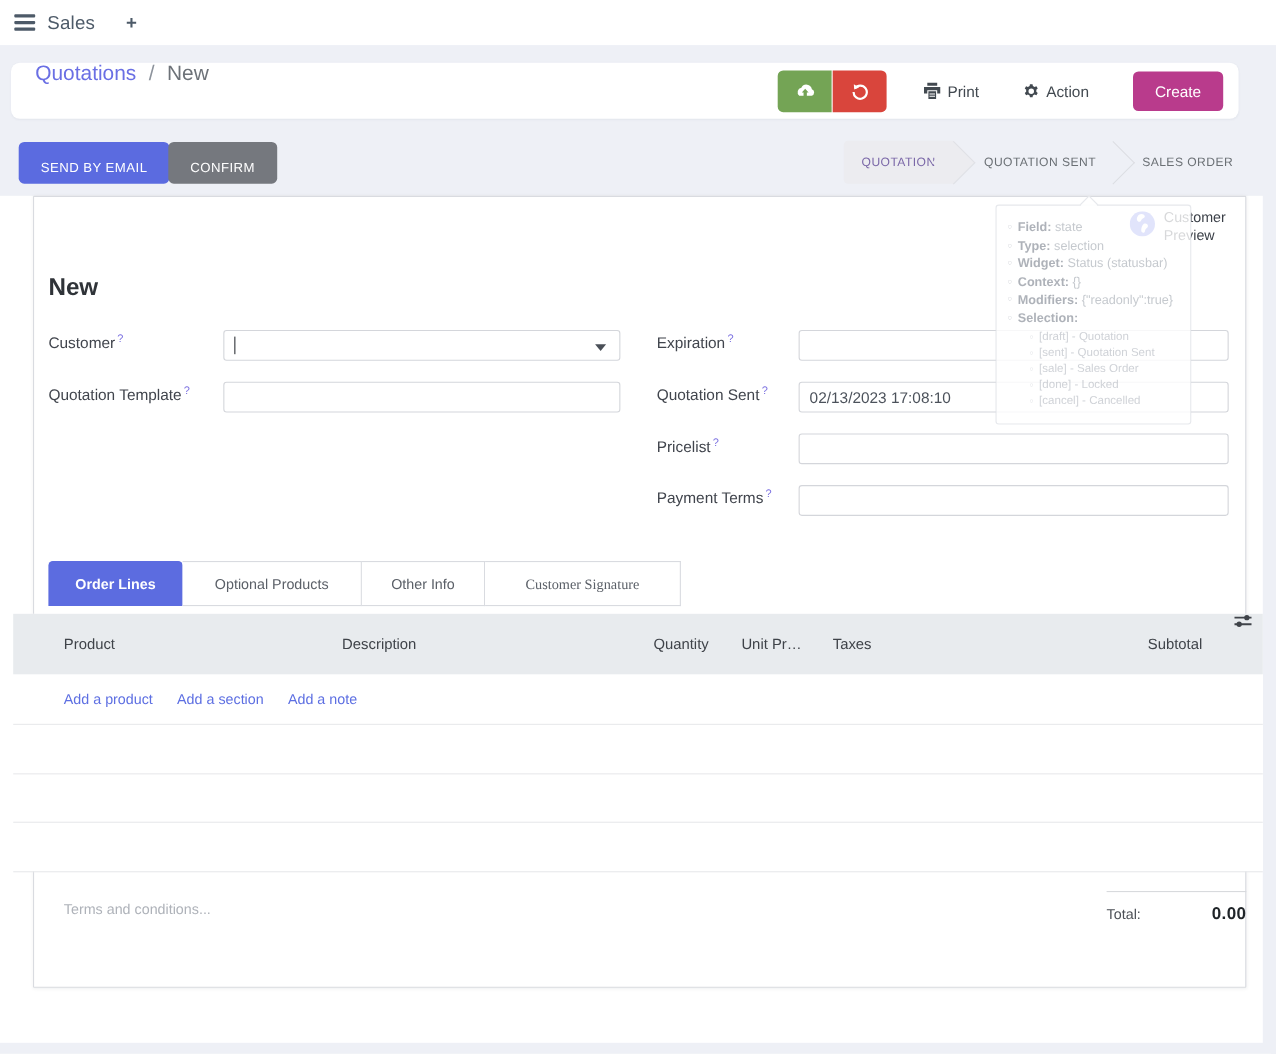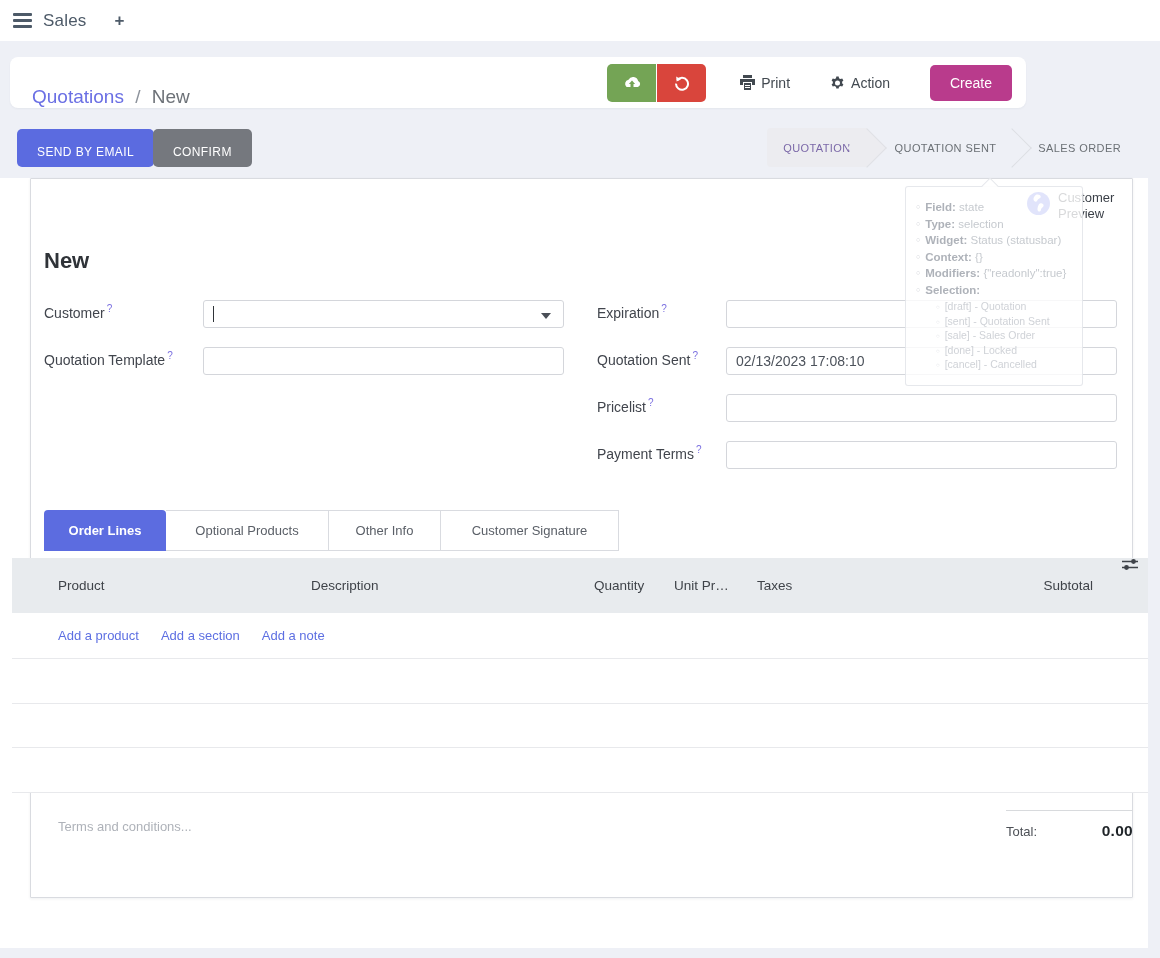--- a/index.html
+++ b/index.html
@@ -14,22 +14,22 @@
   .abs { position:absolute; }
 
   
   .navbar { left:0; top:0; width:1160px; height:41px; background:#ffffff; display:flex; align-items:center; padding-left:13px; }
   .hamburger { width:19px; display:flex; flex-direction:column; gap:3px; cursor:pointer; }
   .hamburger span{ display:block; height:3px; background:#4d5a68; border-radius:1px; }
   .nav-app { margin-left:11px; font-size:17px; color:#4d5a68; letter-spacing:.2px; }
   .nav-plus { margin-left:28px; font-size:17px; font-weight:bold; color:#4d5a68; cursor:pointer; }
 
   
-  .cp-card { left:10px; top:57px; width:1016px; height:51px; background:#fff; border-radius:8px;
-             box-shadow:0 1px 2px rgba(40,50,70,.05); display:flex; align-items:flex-end; }
+  .cp-card { left:10px; top:57px; width:1116px; height:51px; background:#fff; border-radius:8px;
+             box-shadow:0 1px 2px rgba(40,50,70,.05); display:flex; align-items:flex-start; }
   .breadcrumb { margin-left:22px; font-size:19px; }
   .bc-link { color:#6a6fe4; cursor:pointer; }
   .bc-sep { color:#8d939c; margin:0 6px; }
   .bc-current { color:#6d7278; }
   .cp-right { position:absolute; right:14px; top:0; height:51px; display:flex; align-items:center; }
   .btn-pair { display:flex; margin-right:34px; }
   .sq-btn { width:49px; height:38px; display:flex; align-items:center; justify-content:center; cursor:pointer; }
   .sq-btn.green { background:#74a455; border-radius:5px 0 0 5px; }
   .sq-btn.red { background:#d9453c; border-radius:0 5px 5px 0; margin-left:1px; }
   .cp-action { display:flex; align-items:center; gap:6px; font-size:14px; color:#424950; margin-right:40px; cursor:pointer; }
@@ -266,21 +266,21 @@
     <div class="dbg-item">[sale] - Sales Order</div>
     <div class="dbg-item">[done] - Locked</div>
     <div class="dbg-item">[cancel] - Cancelled</div>
   </div>
 </div>
 
 <div class="abs tabs">
   <div class="tab active" style="width:122px;">Order Lines</div>
   <div class="tab" style="width:163px;">Optional Products</div>
   <div class="tab" style="width:112px;">Other Info</div>
-  <div class="tab" style="width:178px;">Customer Signature</div>
+  <div class="tab" style="width:178px;font-family:Liberation Serif, serif;">Customer Signature</div>
 </div>
 
 <div class="abs table-band">
   <div class="t-head">
     <span class="col-product">Product</span>
     <span class="col-desc">Description</span>
     <span class="col-qty">Quantity</span>
     <span class="col-unit">Unit Price</span>
     <span class="col-taxes">Taxes</span>
     <span class="col-subtotal">Subtotal</span>

